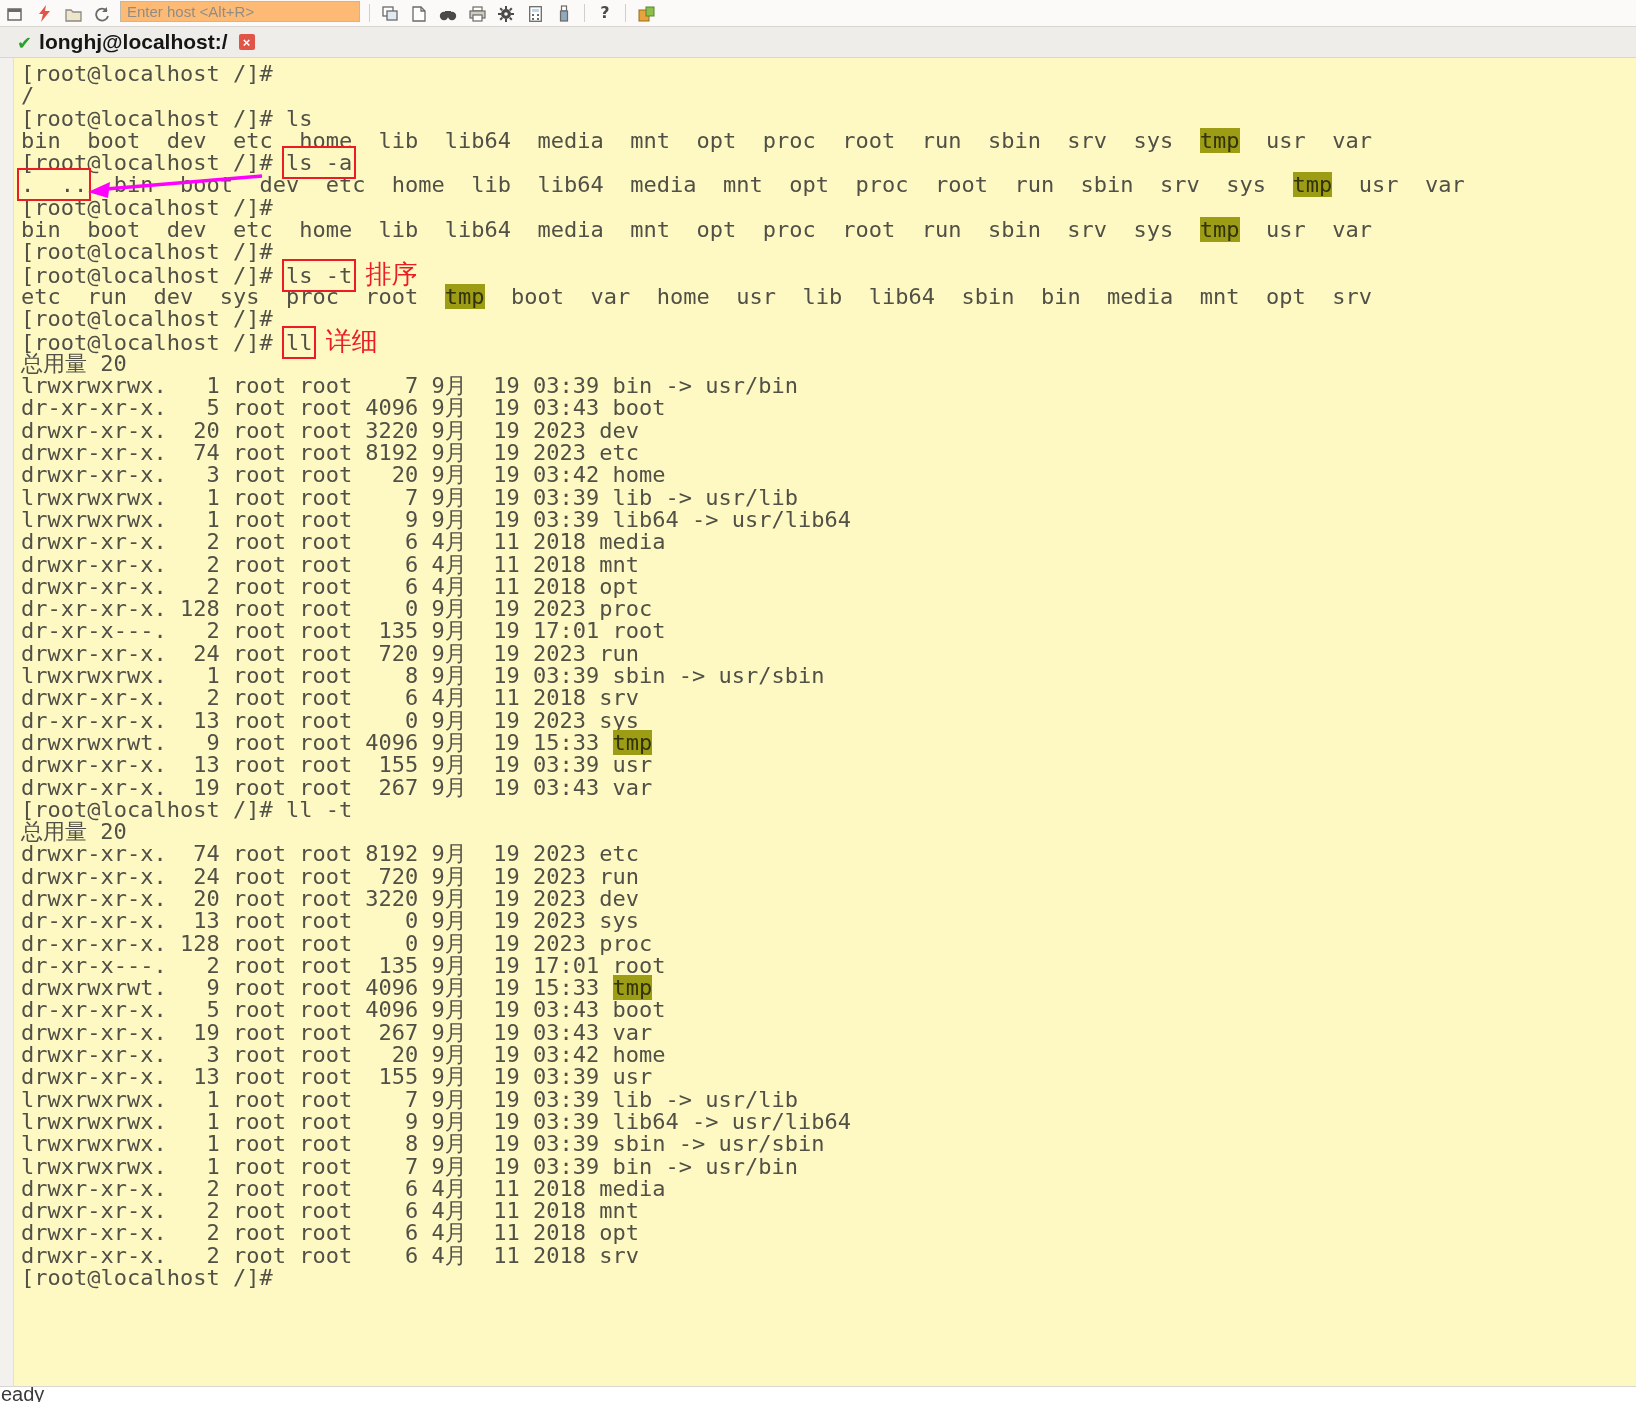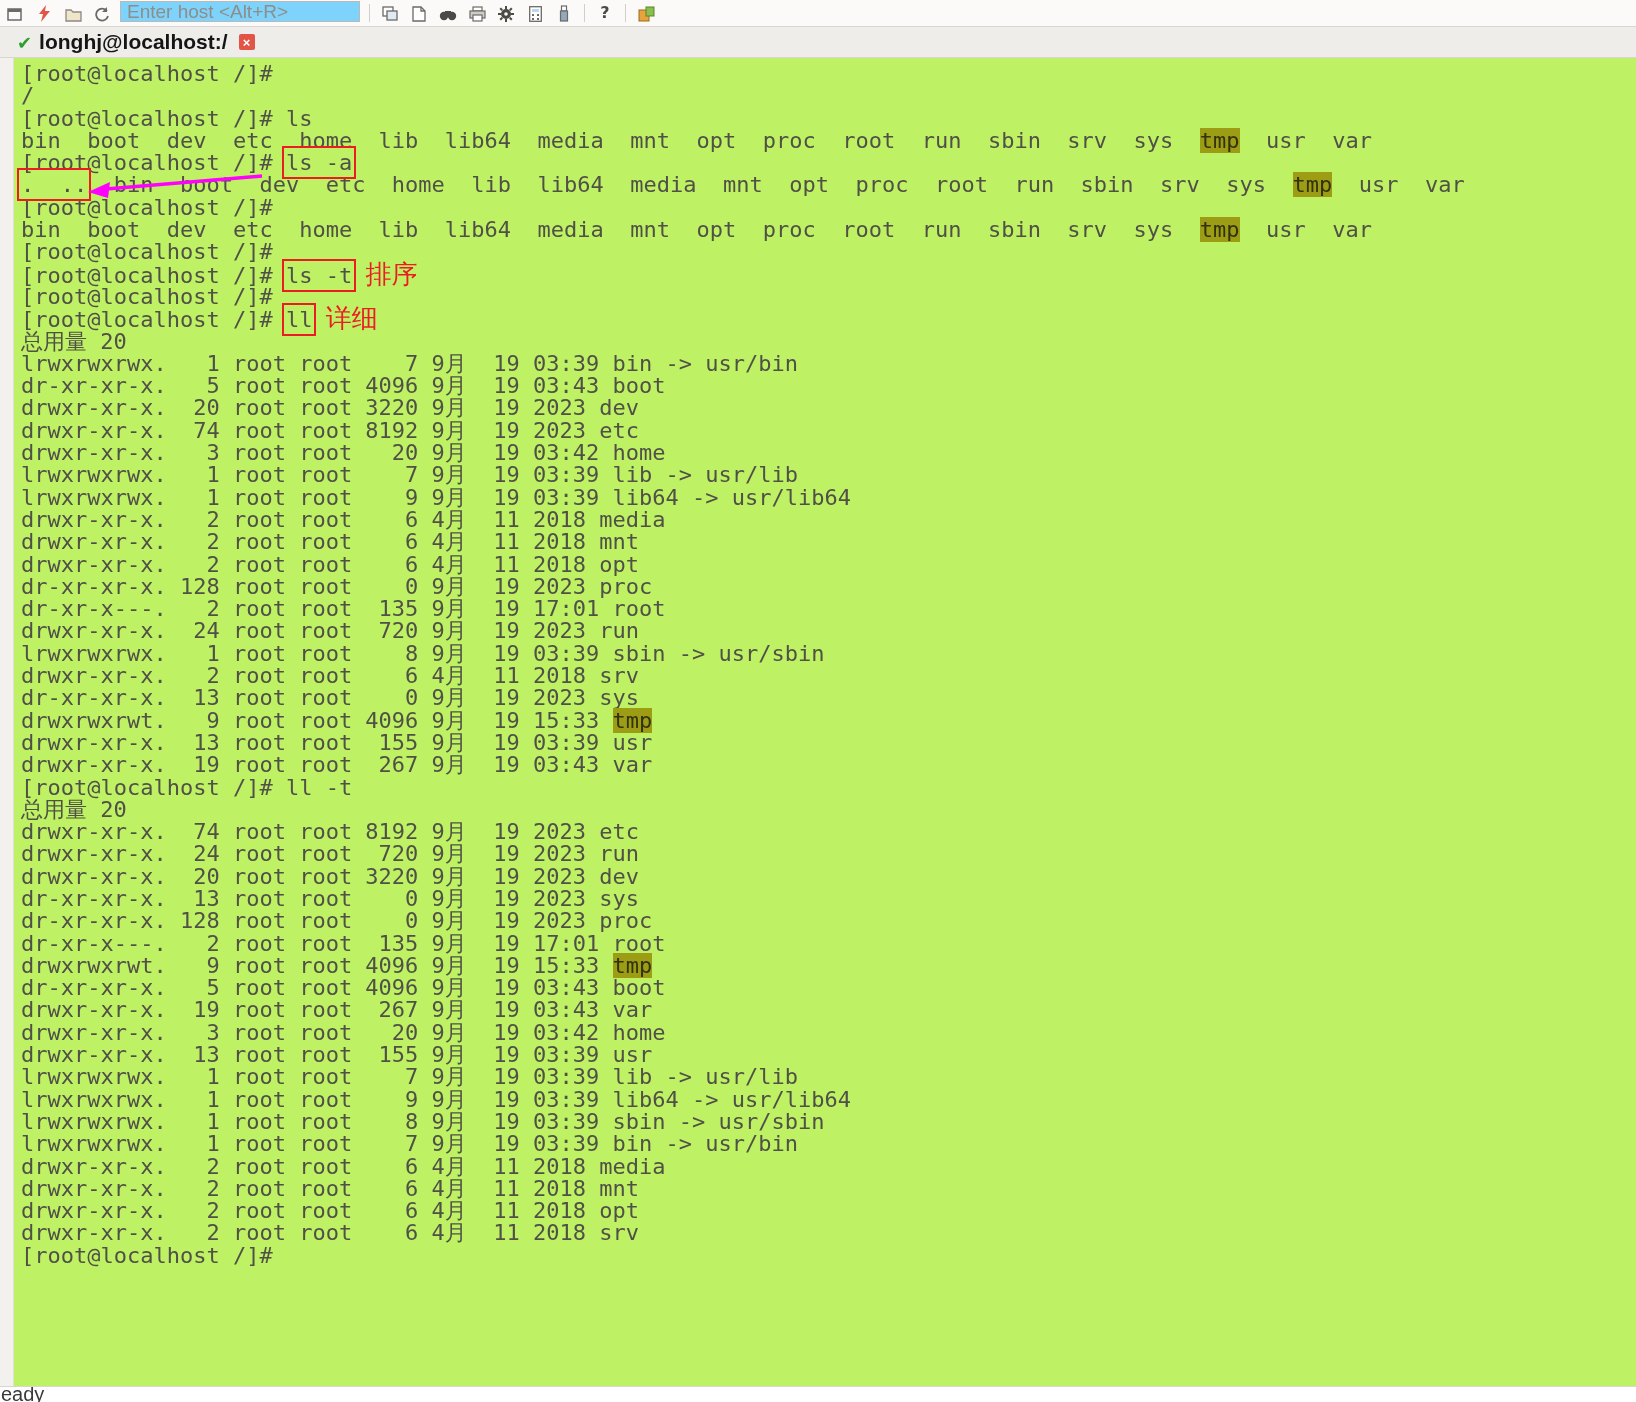--- a/index.html
+++ b/index.html
@@ -11,41 +11,41 @@
   }
   
   .toolbar {
     height:27px; background:#fbfaf8; border-bottom:1px solid #d9d6d1;
     display:flex; align-items:center; gap:7px; padding:0 4px; overflow:hidden;
   }
   .tbicon { width:22px; height:22px; display:flex; align-items:flex-end; justify-content:center; margin-top:-5px; }
   .tbicon svg { display:block; }
   .sep { width:1px; height:18px; background:#d2cfca; margin:0 2px; }
   .host-input {
-    width:240px; height:21px; border:1px solid #bcb9b3; background:#7dd3fc;
-    font-family:"Liberation Sans",sans-serif; font-size:19px; color:#555; padding:0 6px; margin-top:-3px;
+    width:240px; height:21px; border:1px solid #bcb9b3; background:#fdba74;
+    font-family:"Liberation Sans",sans-serif; font-size:15px; color:#555; padding:0 6px; margin-top:-3px;
   }
   .host-input::placeholder { color:#8f8d88; }
   
   .tabbar {
     height:31px; background:#efedea; border-bottom:1px solid #d9d6d1;
     display:flex; align-items:center; padding-left:8px;
   }
   .tab { display:flex; align-items:center; gap:7px; padding:0 9px; height:30px; }
   .tab-check { color:#2ca02c; font-size:18px; font-weight:bold; font-family:"DejaVu Sans",sans-serif; }
   .tab-title { font-weight:bold; font-size:21px; color:#151515; }
   .tab-close {
     width:16px; height:16px; background:#e05548; color:#fff; border-radius:2px;
     display:flex; align-items:center; justify-content:center; font-size:13px; font-weight:bold; margin-left:4px;
   }
   
   .main { display:flex; height:1328px; }
   .left-strip { width:14px; background:#f3f1ee; border-right:1px solid #e2dfda; }
   .terminal {
-    flex:1; position:relative; background:#bef264; overflow:hidden;
+    flex:1; position:relative; background:#fef9c3; overflow:hidden;
     padding:5px 0 0 7px;
     font-family:"DejaVu Sans Mono", monospace;
     font-size:22px; line-height:22.3px; color:#515047;
   }
   .tline { white-space:pre; height:22.3px; }
   .s-h { background:#9c9c15; color:#32320c; }
   .s-b { outline:2px solid #ec1c24; outline-offset:2px; }
   .s-a { color:#ec1c24; font-size:26px; line-height:22.3px; font-family:Liberation Serif, serif; }
   .arrow-svg { position:absolute; left:0; top:0; pointer-events:none; z-index:3; }
   
@@ -171,20 +171,21 @@
   <div class="tline"><span>[root@localhost /]#</span></div>
       <div class="tline"><span>/</span></div>
       <div class="tline"><span>[root@localhost /]# ls</span></div>
       <div class="tline"><span>bin  boot  dev  etc  home  lib  lib64  media  mnt  opt  proc  root  run  sbin  srv  sys  </span><span class="s-h">tmp</span><span>  usr  var</span></div>
       <div class="tline"><span>[root@localhost /]# </span><span class="s-b">ls -a</span></div>
       <div class="tline"><span class="s-b">.  ..</span><span>  bin  boot  dev  etc  home  lib  lib64  media  mnt  opt  proc  root  run  sbin  srv  sys  </span><span class="s-h">tmp</span><span>  usr  var</span></div>
       <div class="tline"><span>[root@localhost /]#</span></div>
       <div class="tline"><span>bin  boot  dev  etc  home  lib  lib64  media  mnt  opt  proc  root  run  sbin  srv  sys  </span><span class="s-h">tmp</span><span>  usr  var</span></div>
       <div class="tline"><span>[root@localhost /]#</span></div>
       <div class="tline"><span>[root@localhost /]# </span><span class="s-b">ls -t</span><span> </span><span class="s-a">排序</span></div>
+      <div class="tline"><span>etc  run  dev  sys  proc  root  </span><span class="s-h">tmp</span><span>  boot  var  home  usr  lib  lib64  sbin  bin  media  mnt  opt  srv</span></div>
       <div class="tline"><span>[root@localhost /]#</span></div>
       <div class="tline"><span>[root@localhost /]# </span><span class="s-b">ll</span><span> </span><span class="s-a">详细</span></div>
       <div class="tline"><span>总用量 20</span></div>
       <div class="tline"><span>lrwxrwxrwx.   1 root root    7 9月  19 03:39 bin -&gt; usr/bin</span></div>
       <div class="tline"><span>dr-xr-xr-x.   5 root root 4096 9月  19 03:43 boot</span></div>
       <div class="tline"><span>drwxr-xr-x.  20 root root 3220 9月  19 2023 dev</span></div>
       <div class="tline"><span>drwxr-xr-x.  74 root root 8192 9月  19 2023 etc</span></div>
       <div class="tline"><span>drwxr-xr-x.   3 root root   20 9月  19 03:42 home</span></div>
       <div class="tline"><span>lrwxrwxrwx.   1 root root    7 9月  19 03:39 lib -&gt; usr/lib</span></div>
       <div class="tline"><span>lrwxrwxrwx.   1 root root    9 9月  19 03:39 lib64 -&gt; usr/lib64</span></div>

